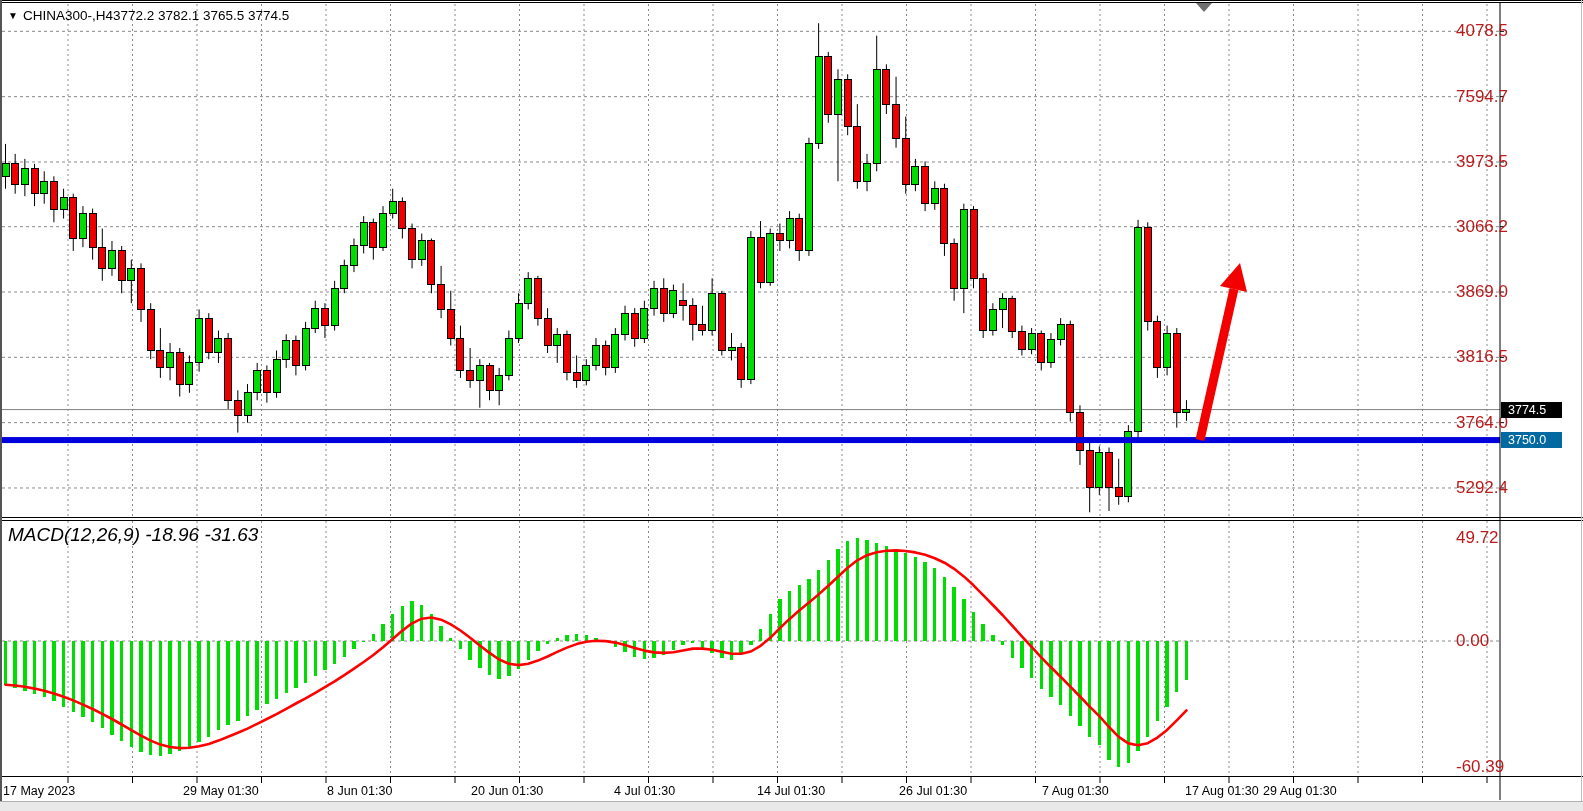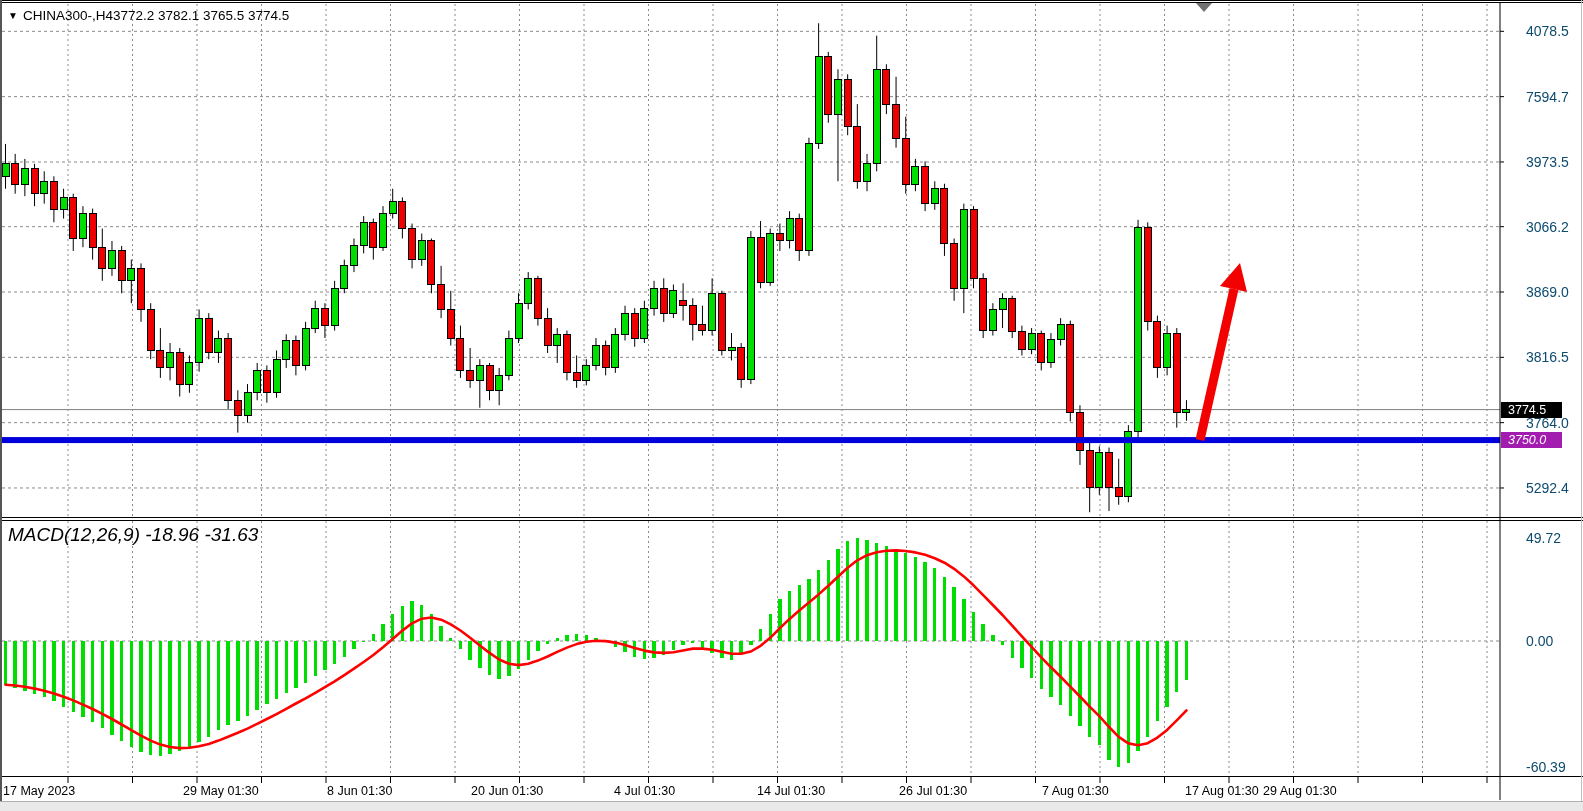--- a/index.html
+++ b/index.html
@@ -12,21 +12,21 @@
     position:absolute;left:8px;top:8px;font-size:13.5px;color:#000;
     white-space:nowrap;z-index:30;
   }
   .title-row .marker{font-size:10px;vertical-align:1px;margin-right:5px;}
   .title-row .vals{}
   .macd-label{
     position:absolute;left:8px;top:524px;font-size:19px;color:#000;
     white-space:nowrap;z-index:30;font-style:italic;
   }
   .axis-label{
-    position:absolute;left:1526px;font-size:14px;color:#0c4a6e;
+    position:absolute;left:1456px;font-size:17px;color:#b91c1c;
     transform:translateY(-50%);white-space:nowrap;z-index:22;
   }
   .badge{
     position:absolute;left:1501px;width:54px;height:16px;line-height:16px;
     font-size:12.5px;color:#fff;padding-left:7px;transform:translateY(-50%);
     z-index:25;
   }
   .time-label{
     position:absolute;top:784px;font-size:12.5px;color:#000;white-space:nowrap;z-index:22;
   }
@@ -532,21 +532,21 @@
       <div class="axis-label" style="top: 161.974px;">3973.5</div>
       <div class="axis-label" style="top: 226.678px;">3066.2</div>
       <div class="axis-label" style="top: 292.003px;">3869.0</div>
       <div class="axis-label" style="top: 357.329px;">3816.5</div>
       <div class="axis-label" style="top: 422.655px;">3764.0</div>
       <div class="axis-label" style="top: 487.981px;">5292.4</div>
       <div class="axis-label" style="top: 537.582px;">49.72</div>
       <div class="axis-label" style="top: 641px;">0.00</div>
       <div class="axis-label" style="top: 766.611px;">-60.39</div>
       <div class="badge" style="top: 409.59px; background: rgb(0, 0, 0);">3774.5</div>
-      <div class="badge" style="top: 440.075px; background: #a21caf; font-style: italic;">3750.0</div>
+      <div class="badge" style="top: 440.075px; background: #0369a1;">3750.0</div>
       <div class="time-label" style="left: 3px;">17 May 2023</div>
       <div class="time-label" style="left: 183px;">29 May 01:30</div>
       <div class="time-label" style="left: 327px;">8 Jun 01:30</div>
       <div class="time-label" style="left: 471px;">20 Jun 01:30</div>
       <div class="time-label" style="left: 614px;">4 Jul 01:30</div>
       <div class="time-label" style="left: 757px;">14 Jul 01:30</div>
       <div class="time-label" style="left: 899px;">26 Jul 01:30</div>
       <div class="time-label" style="left: 1042px;">7 Aug 01:30</div>
       <div class="time-label" style="left: 1185px;">17 Aug 01:30</div>
       <div class="time-label" style="left: 1263px;">29 Aug 01:30</div>

